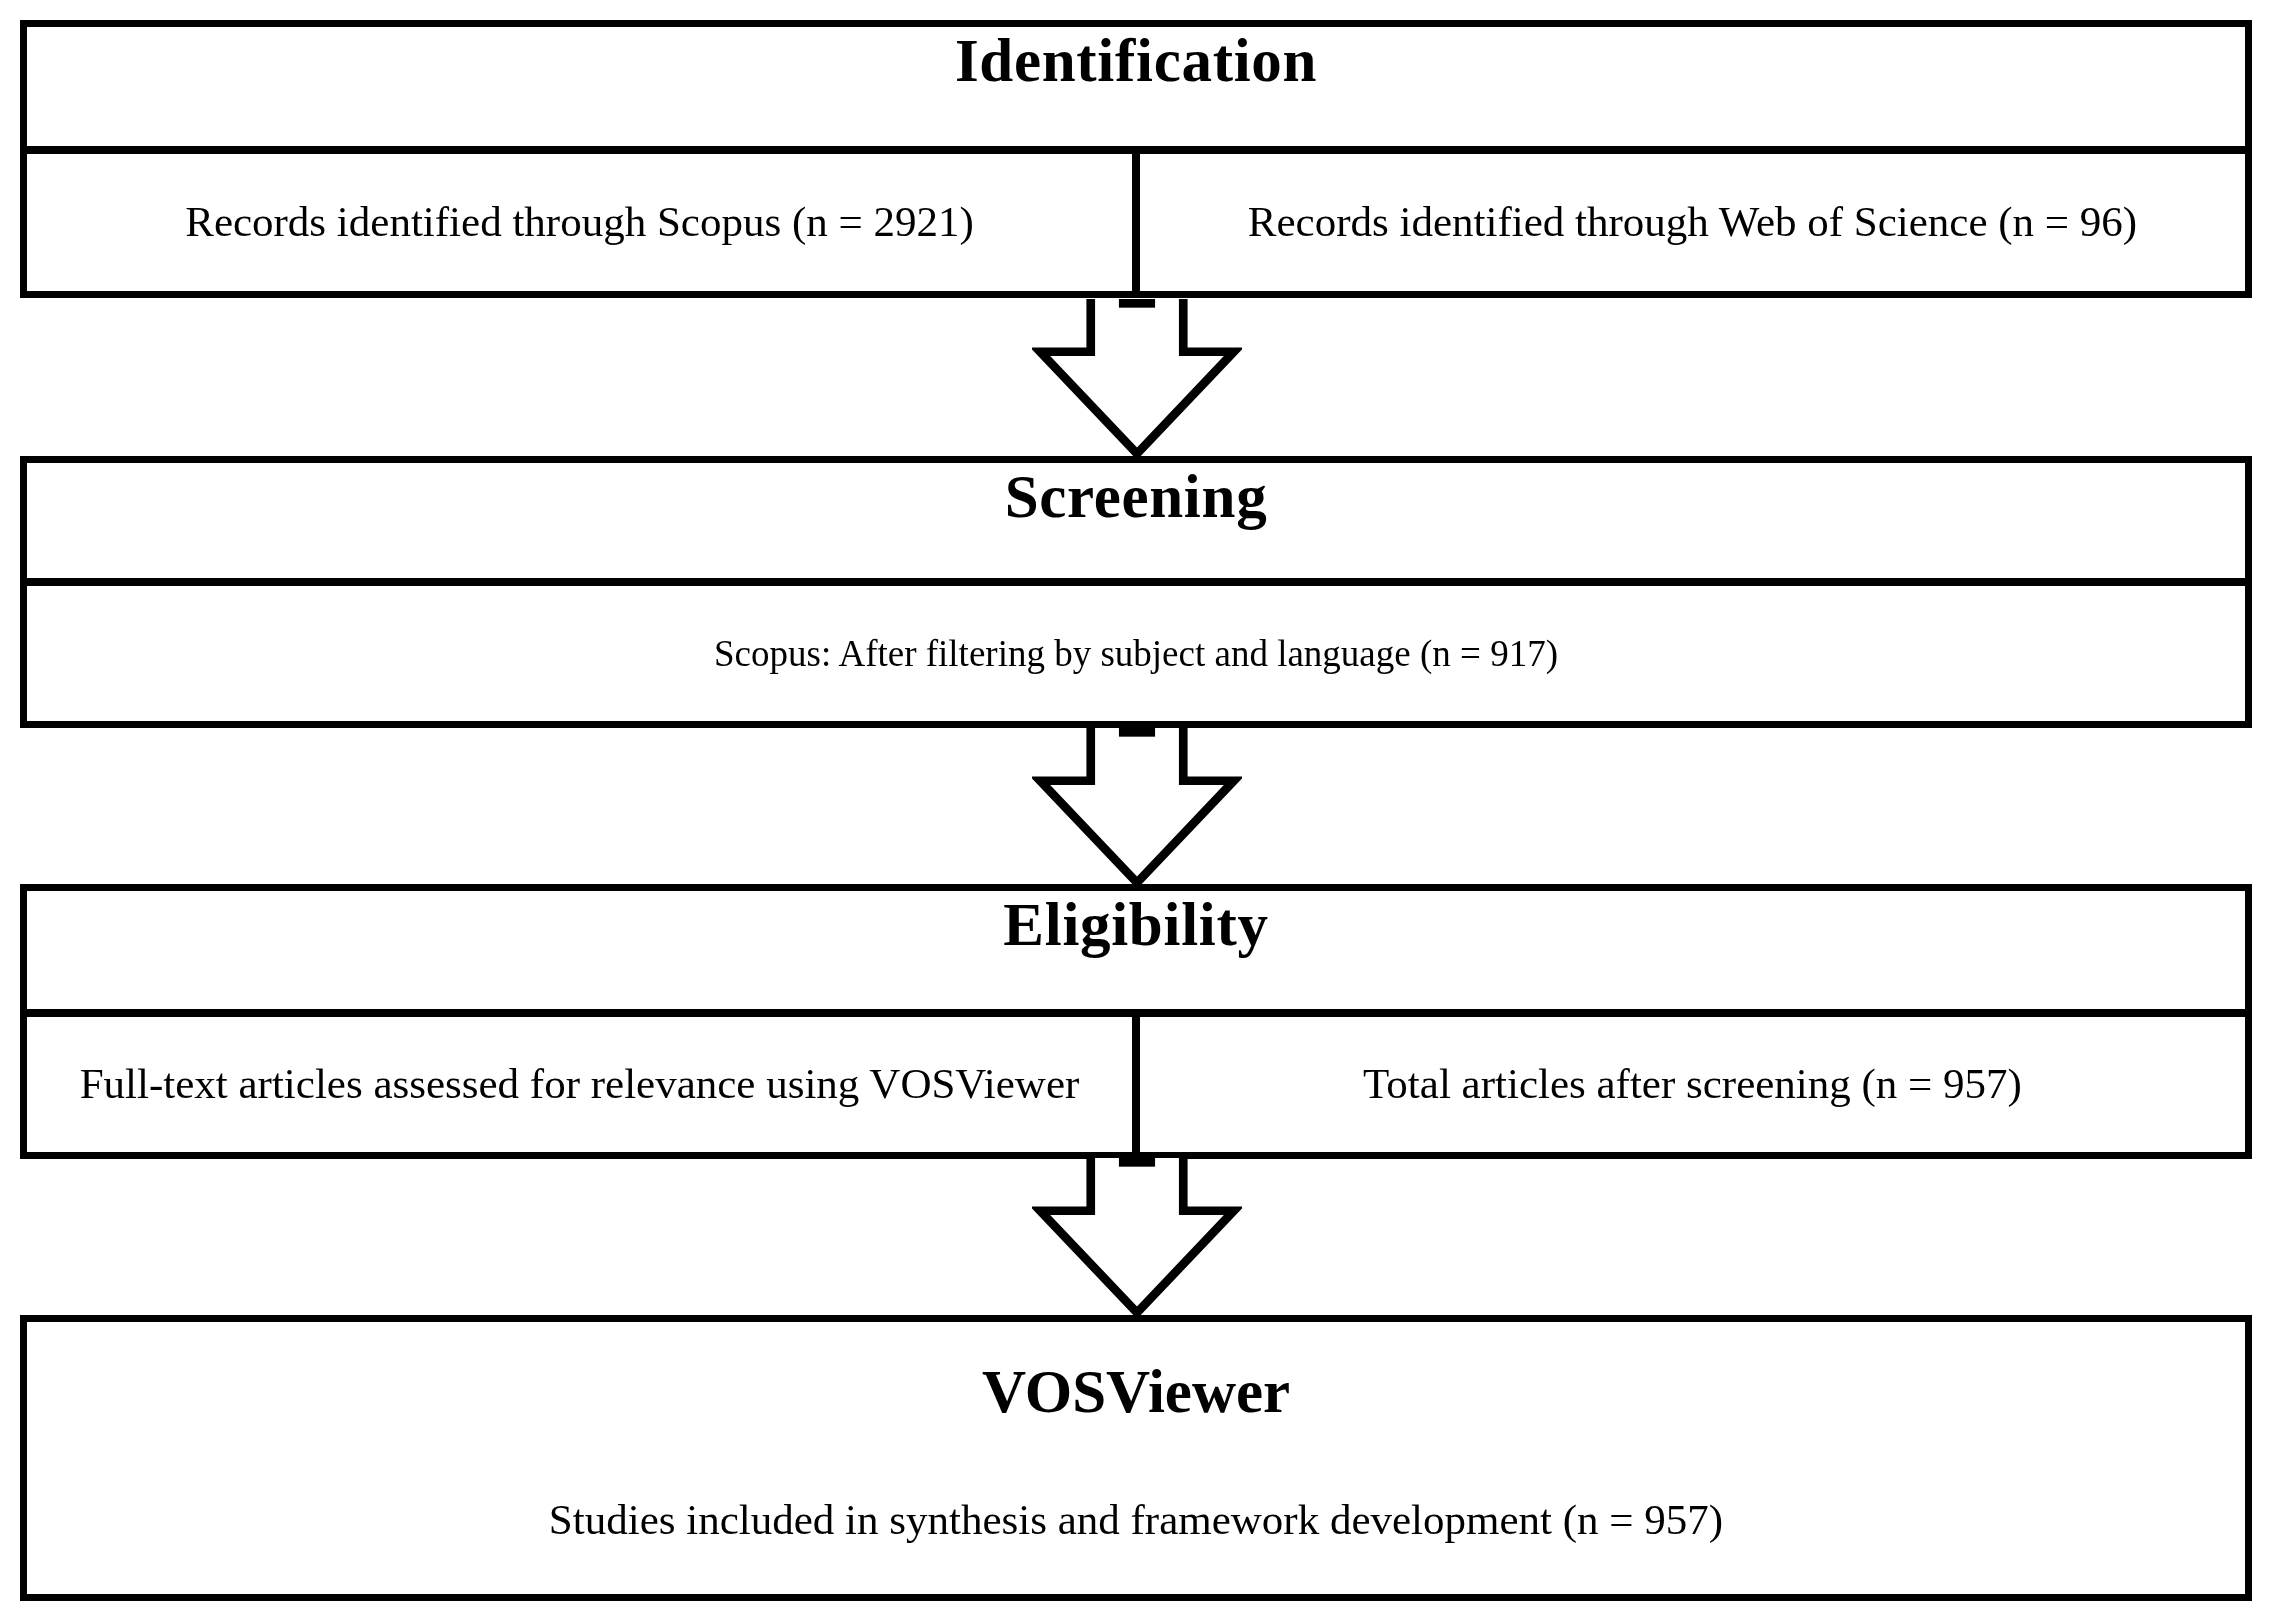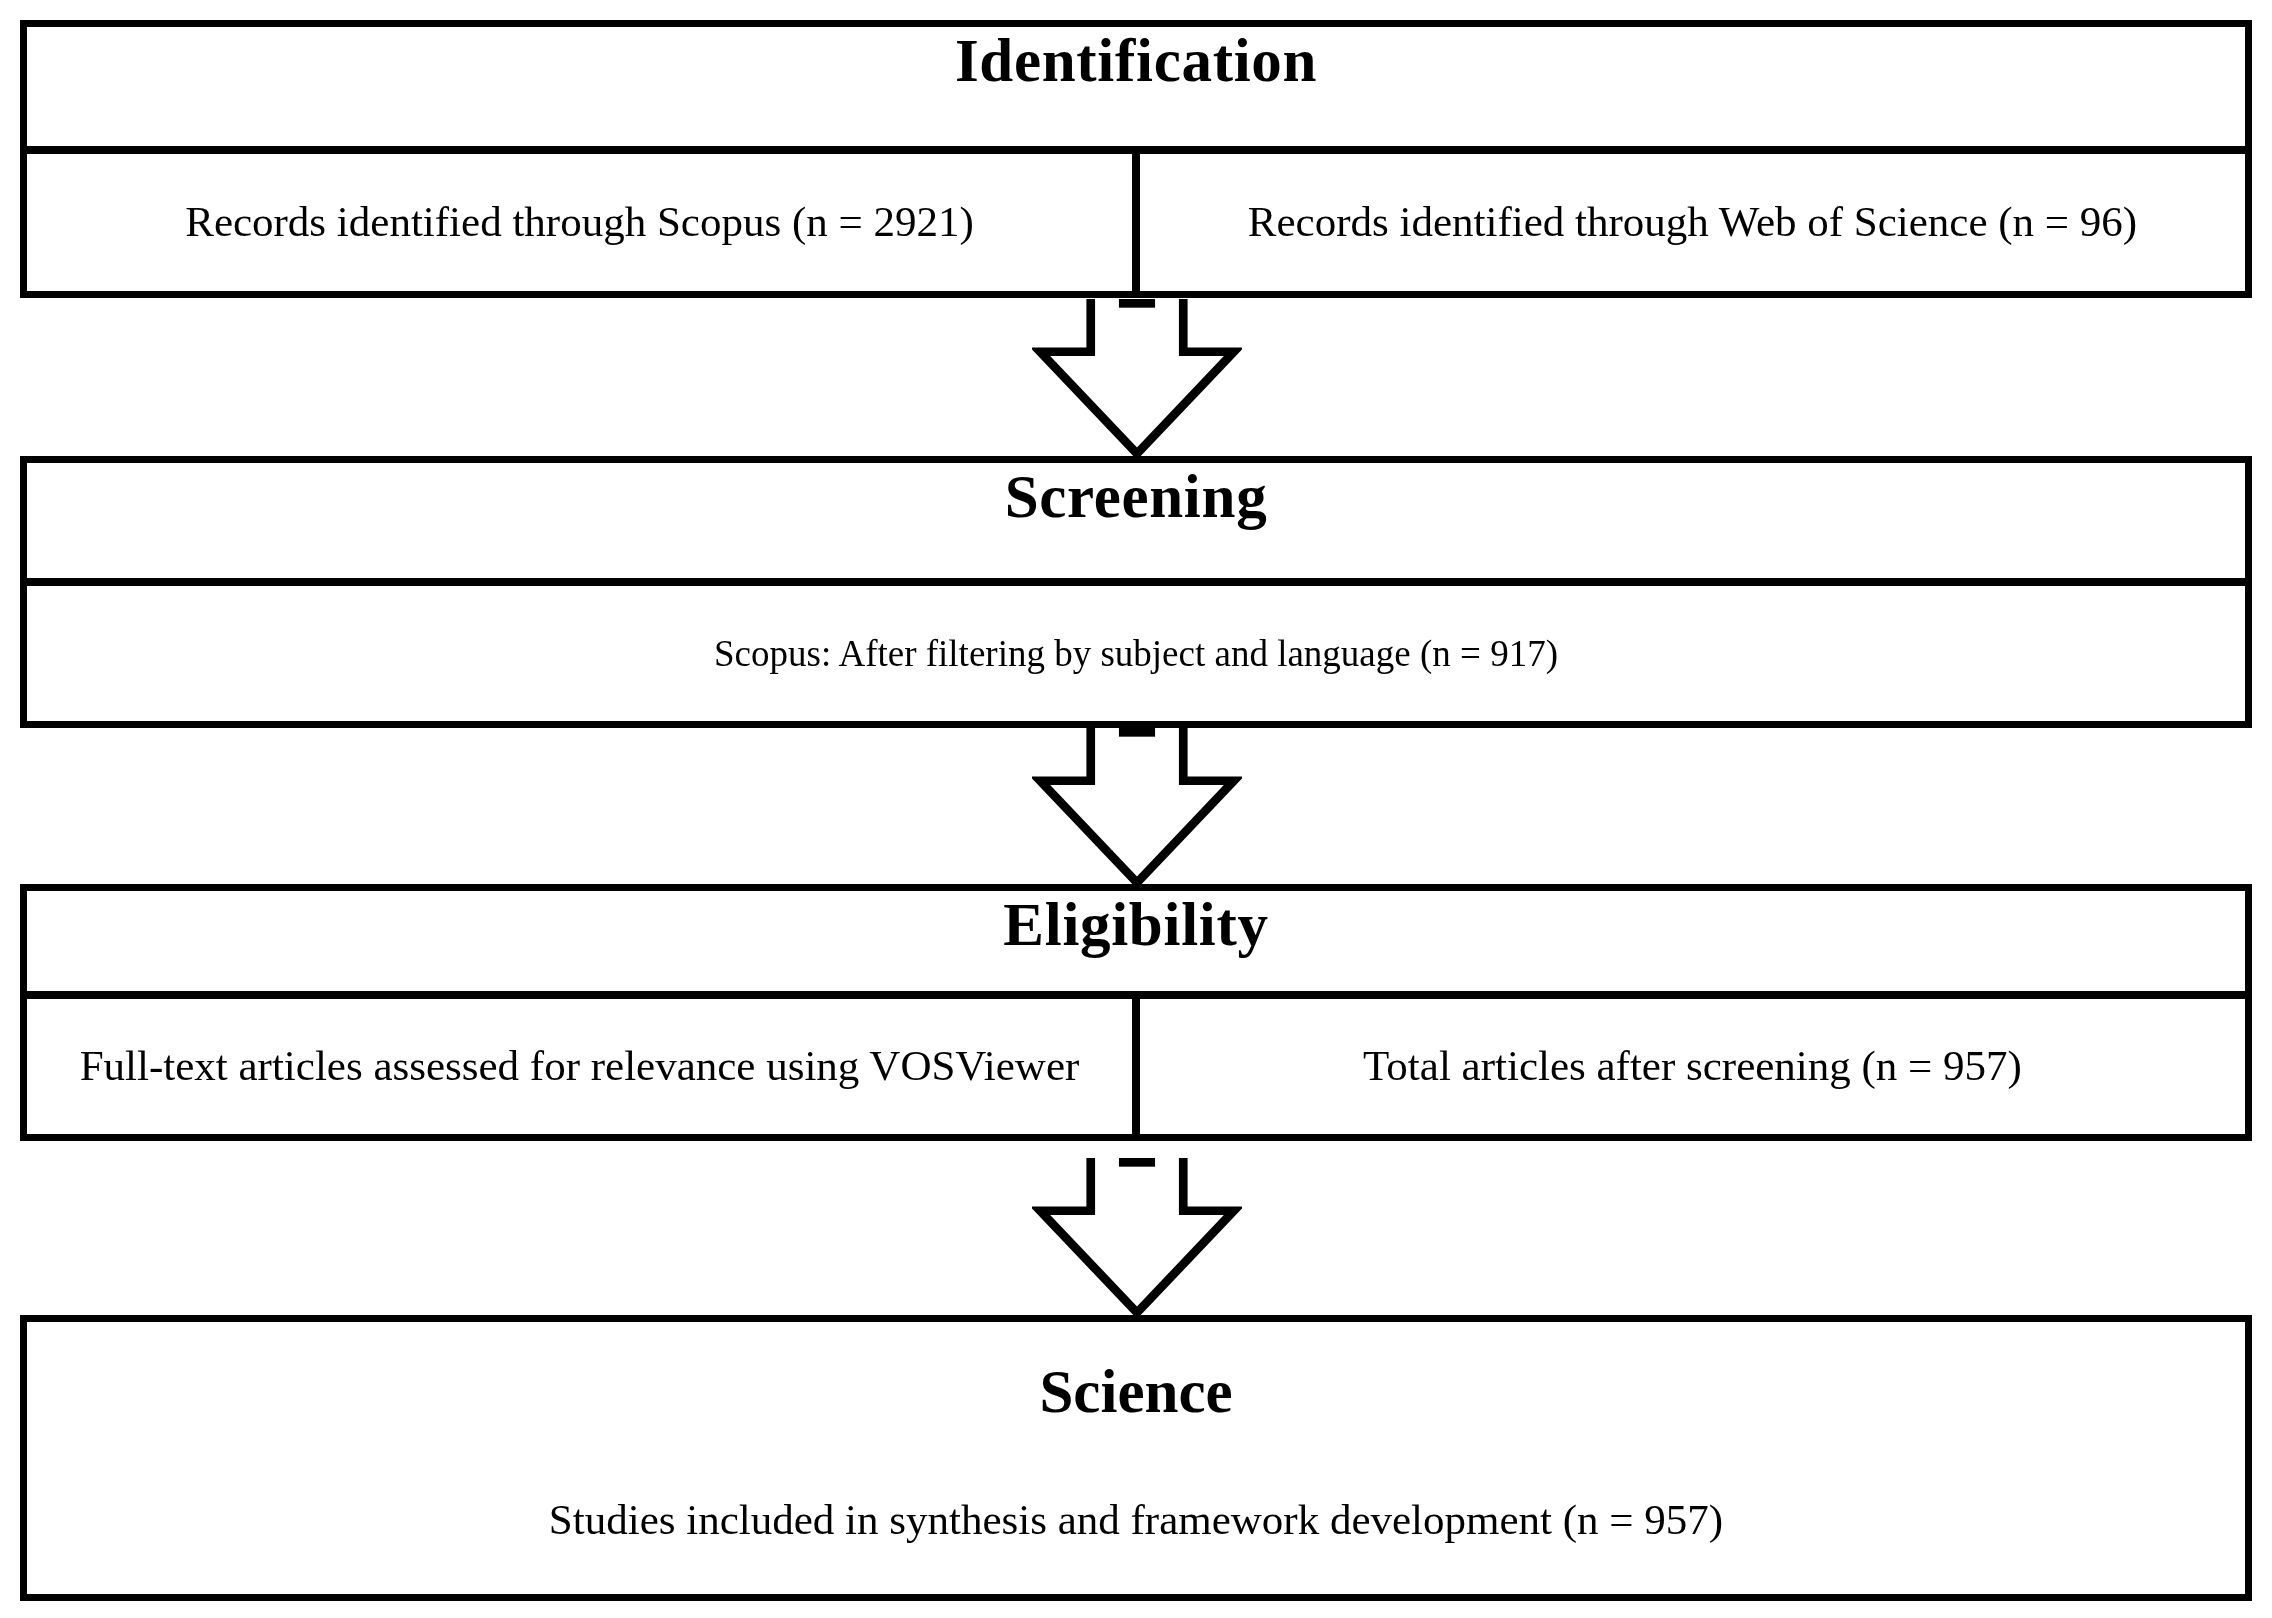--- a/index.html
+++ b/index.html
@@ -62,21 +62,21 @@
     padding: 0 9px;
   }
   
   #sec-identification { top: 20px; }
   #sec-identification .sec-header { height: 127px; }
   #sec-identification .row { height: 137px; }
   #sec-screening { top: 456px; }
   #sec-screening .sec-header { height: 123px; }
   #sec-screening .row { height: 135px; }
   #sec-eligibility { top: 884px; }
-  #sec-eligibility .sec-header { height: 108px; }
+  #sec-eligibility .sec-header { height: 126px; }
   #sec-eligibility .row { height: 135px; }
   #sec-included { top: 1315px; height: 286px; }
   #sec-included .inc-title {
     margin-top: 36px;
     text-align: center;
     font-weight: bold;
     font-size: 61px;
     line-height: 1.1;
   }
   #sec-included .inc-body {
@@ -164,18 +164,18 @@
   </div>
 
   <div class="arrow-gap" id="arrow-3">
     <svg width="210" height="159" viewBox="0 0 290 220" xmlns="http://www.w3.org/2000/svg">
       <path d="M81 0 L81 73 L11 73 L145 214 L279 73 L209 73 L209 0" fill="#ffffff" stroke="#000000" stroke-width="12" stroke-linejoin="miter"></path>
       <rect x="120" y="0" width="50" height="12" fill="#000000"></rect>
     </svg>
   </div>
 
   <div class="section" id="sec-included">
-    <div class="inc-title">Science</div>
+    <div class="inc-title">VOSViewer</div>
     <div class="inc-body">Studies included in synthesis and framework development (n = 957)</div>
   </div>
 
 </div>
 
 
 </body></html>

